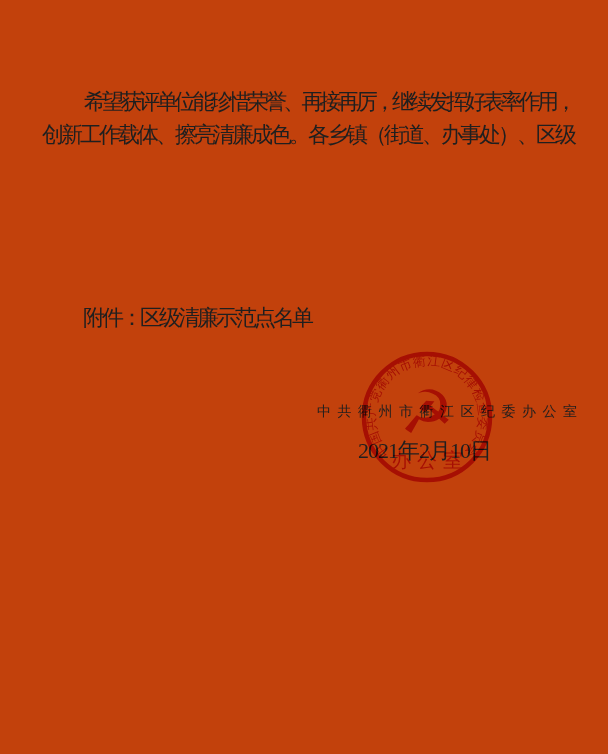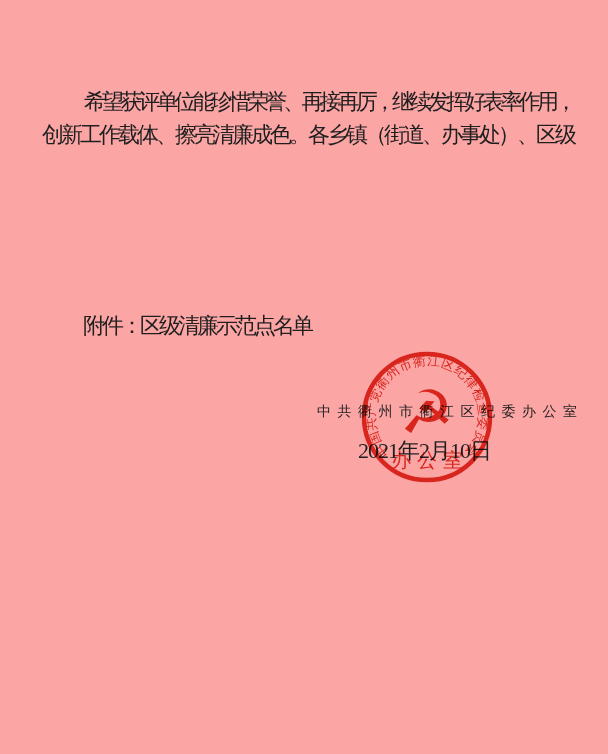--- a/index.html
+++ b/index.html
@@ -4,21 +4,21 @@
 <style>
   html, body {
     margin: 0;
     padding: 0;
     background: #ffffff;
   }
   .page {
     position: relative;
     width: 608px;
     height: 754px;
-    background: #fca5a5;
+    background: #c2410c;
     overflow: hidden;
     font-family: "Liberation Serif", "DejaVu Serif", serif;
     color: #1f1f1f;
   }
   .body-text {
     position: absolute;
     left: 42px;
     top: 86px;
     width: 531px;
     font-size: 22px;
@@ -35,21 +35,20 @@
   .para-line.last {
     text-align-last: left;
   }
   .attachment {
     position: absolute;
     left: 83px;
     top: 303px;
     font-size: 22px;
     letter-spacing: -3px;
     white-space: nowrap;
-    margin-top: 8px;
   }
   .signature {
     position: absolute;
     left: 317px;
     top: 403px;
     width: 256px;
     font-size: 14px;
     letter-spacing: -4px;
     text-align: justify;
     text-align-last: justify;

